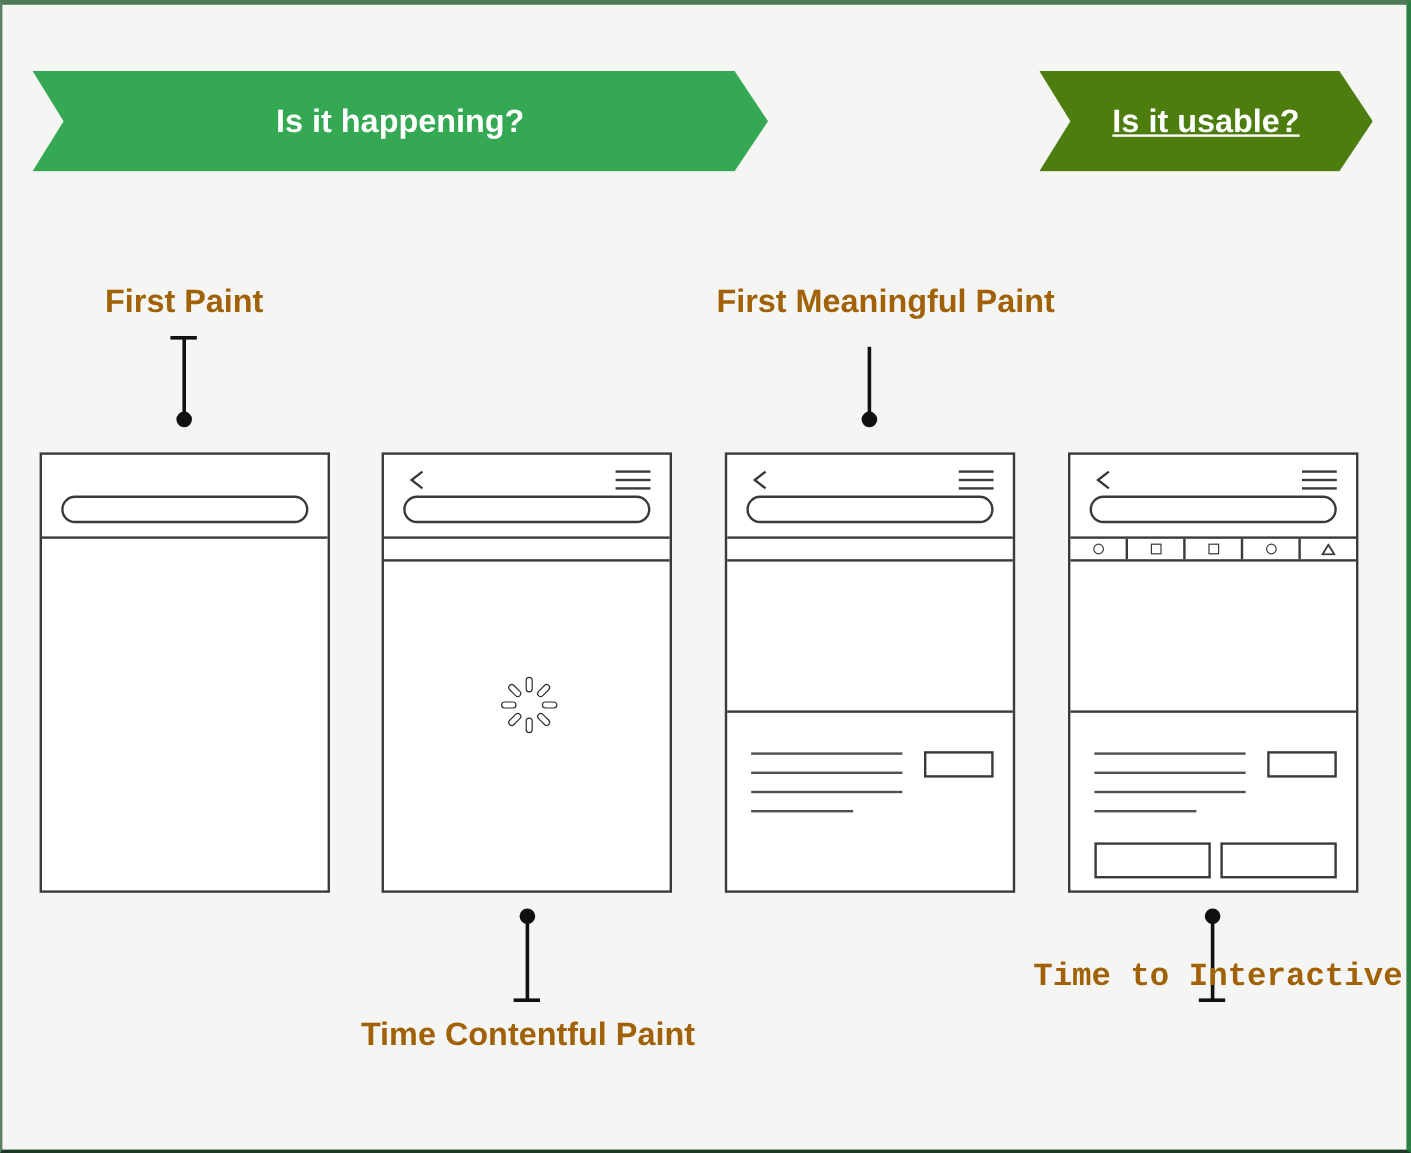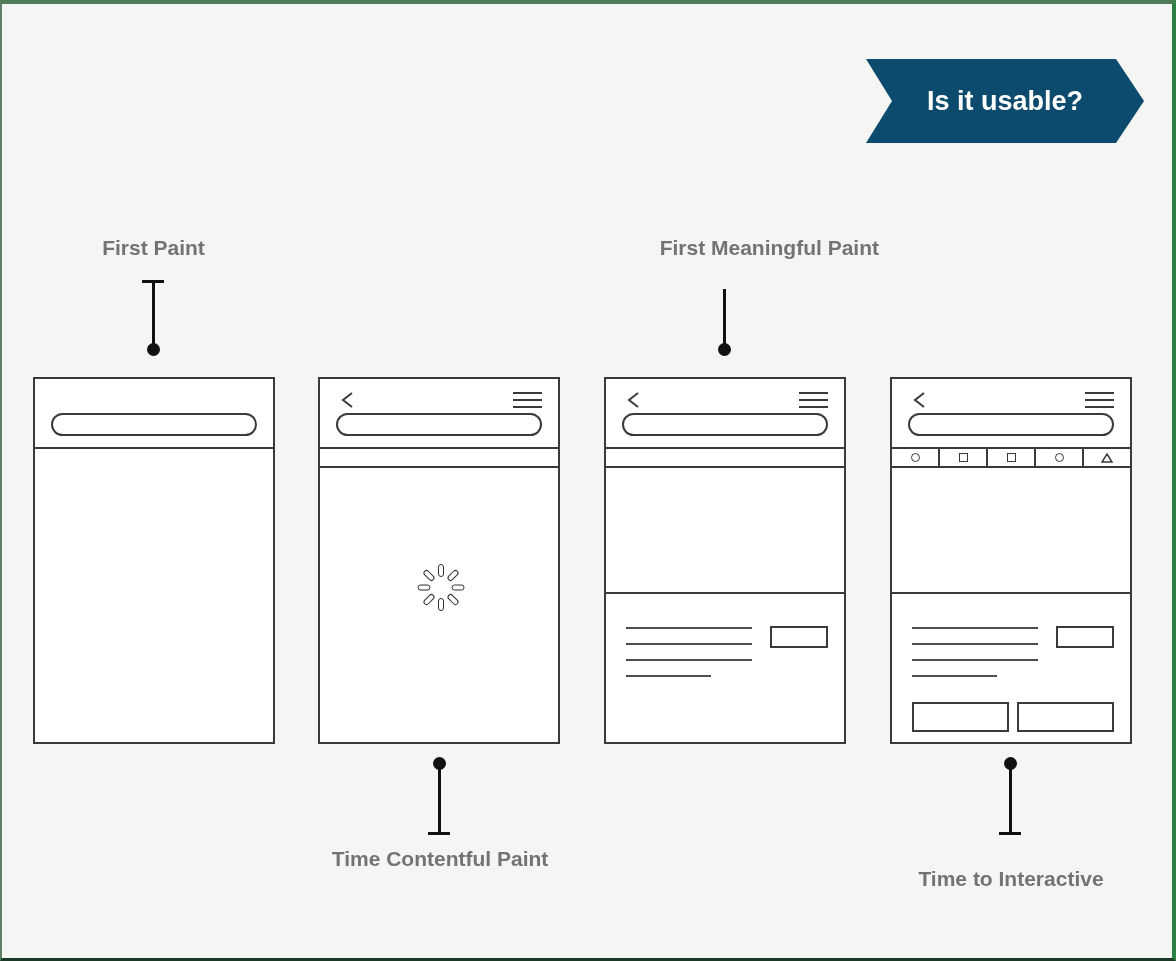--- a/index.html
+++ b/index.html
@@ -21,22 +21,22 @@
     position:absolute; top:0; height:84px;
     color:#ffffff; font-size:27px; font-weight:bold;
     line-height:84px; text-align:center;
   }
   .step-1 { left:25px;  width:613px; clip-path:polygon(0 0, 585px 0, 613px 42px, 585px 84px, 0 84px, 26px 42px); }
   .step-2 { left:616px; width:270px; clip-path:polygon(0 0, 242px 0, 270px 42px, 242px 84px, 0 84px, 26px 42px); }
   .step-3 { left:864px; width:278px; clip-path:polygon(0 0, 250px 0, 278px 42px, 250px 84px, 0 84px, 26px 42px); }
 
   
   .metric {
-    position:absolute; font-size:21px; font-weight:bold;
-    color:#737373; text-align:center; white-space:nowrap;
+    position:absolute; font-size:27px; font-weight:bold;
+    color:#a16207; text-align:center; white-space:nowrap;
   }
 
   
   .pin-line { position:absolute; width:3px; background:#111; }
   .pin-cap  { position:absolute; width:22px; height:3px; background:#111; }
   .pin-dot  { position:absolute; width:13px; height:13px; border-radius:50%; background:#111; }
 
   
   .phone {
     position:absolute; top:373px; width:242px; height:367px;
@@ -68,21 +68,24 @@
   .spinner span {
     position:absolute; left:50%; top:50%;
     width:6px; height:13px; margin-left:-3px; margin-top:-6.5px;
     border:1.5px solid #2f2f2f; border-radius:3px; background:#fff;
   }
 </style>
 </head>
 <body>
 
 <div class="banner">
-  <div class="step step-3" style="background-color: #0c4a6e;">
+  <div class="step step-1" style="background-color: rgb(53, 168, 83);">
+    <span>Is it happening?</span>
+  </div>
+  <div class="step step-3" style="background-color: #4d7c0f; text-decoration: underline;">
     <span>Is it usable?</span>
   </div>
 </div>
 
 <div class="metric" style="left:31px; width:241px; top:232px;">First Paint</div>
 <div class="metric" style="left:567px; width:310px; top:232px;text-align:right;">First Meaningful Paint</div>
 
 <div>
   <div class="pin-cap" style="left:140px; top:276px;"></div>
   <div class="pin-line" style="left:150px; top:276px; height:70px;"></div>
@@ -194,13 +197,13 @@
   <div class="pin-cap" style="left:426px; top:828px;"></div>
 </div>
 
 <div>
   <div class="pin-dot" style="left:1002px; top:753px;"></div>
   <div class="pin-line" style="left:1007px; top:760px; height:70px;"></div>
   <div class="pin-cap" style="left:997px; top:828px;"></div>
 </div>
 
 <div class="metric" style="left:288px; width:300px; top:843px;">Time Contentful Paint</div>
-<div class="metric" style="left:859px; width:300px; top:863px;">Time to Interactive</div>
+<div class="metric" style="left:859px; width:300px; top:796px;font-family:Liberation Mono, monospace;">Time to Interactive</div>
 
 </body></html>

